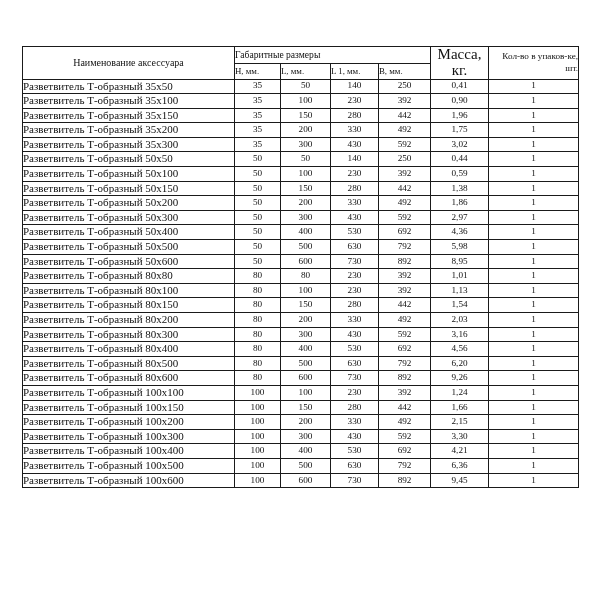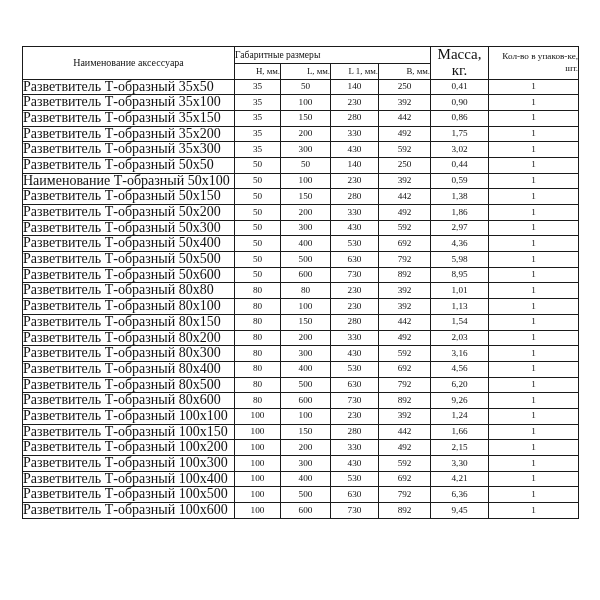--- a/index.html
+++ b/index.html
@@ -45,41 +45,41 @@
     text-align: center;
     font-size: 10px;
     padding: 2px 4px;
   }
   .h-group {
     text-align: left;
     font-size: 9.6px;
     padding: 2px 2px;
   }
   .h-sub {
-    text-align: right;
+    text-align: left;
     font-size: 8.8px;
     padding: 2px 1px;
     white-space: nowrap;
   }
   .h-mass {
     text-align: center;
     font-size: 15px;
     padding: 2px 2px;
   }
   .h-qty {
     text-align: right;
     font-size: 9.2px;
     padding: 2px 4px;
     line-height: 1.25;
   }
   
   td.name {
     text-align: left;
     padding: 1px 4px;
-    font-size: 14px;
+    font-size: 11px;
     white-space: nowrap;
     margin-left: 14px;
   }
   td.num {
     text-align: center;
     font-size: 9.2px;
     padding: 1px 1px;
   }
   tbody tr {
     height: 14.6px;
@@ -140,21 +140,21 @@
             <td class="num">392</td>
             <td class="num">0,90</td>
             <td class="num">1</td>
           </tr>
           <tr>
             <td class="name">Разветвитель Т-образный 35х150</td>
             <td class="num">35</td>
             <td class="num">150</td>
             <td class="num">280</td>
             <td class="num">442</td>
-            <td class="num">0,86</td>
+            <td class="num">1,96</td>
             <td class="num">1</td>
           </tr>
           <tr>
             <td class="name">Разветвитель Т-образный 35х200</td>
             <td class="num">35</td>
             <td class="num">200</td>
             <td class="num">330</td>
             <td class="num">492</td>
             <td class="num">1,75</td>
             <td class="num">1</td>
@@ -171,21 +171,21 @@
           <tr>
             <td class="name">Разветвитель Т-образный 50х50</td>
             <td class="num">50</td>
             <td class="num">50</td>
             <td class="num">140</td>
             <td class="num">250</td>
             <td class="num">0,44</td>
             <td class="num">1</td>
           </tr>
           <tr>
-            <td class="name">Наименование Т-образный 50х100</td>
+            <td class="name">Разветвитель Т-образный 50х100</td>
             <td class="num">50</td>
             <td class="num">100</td>
             <td class="num">230</td>
             <td class="num">392</td>
             <td class="num">0,59</td>
             <td class="num">1</td>
           </tr>
           <tr>
             <td class="name">Разветвитель Т-образный 50х150</td>
             <td class="num">50</td>

